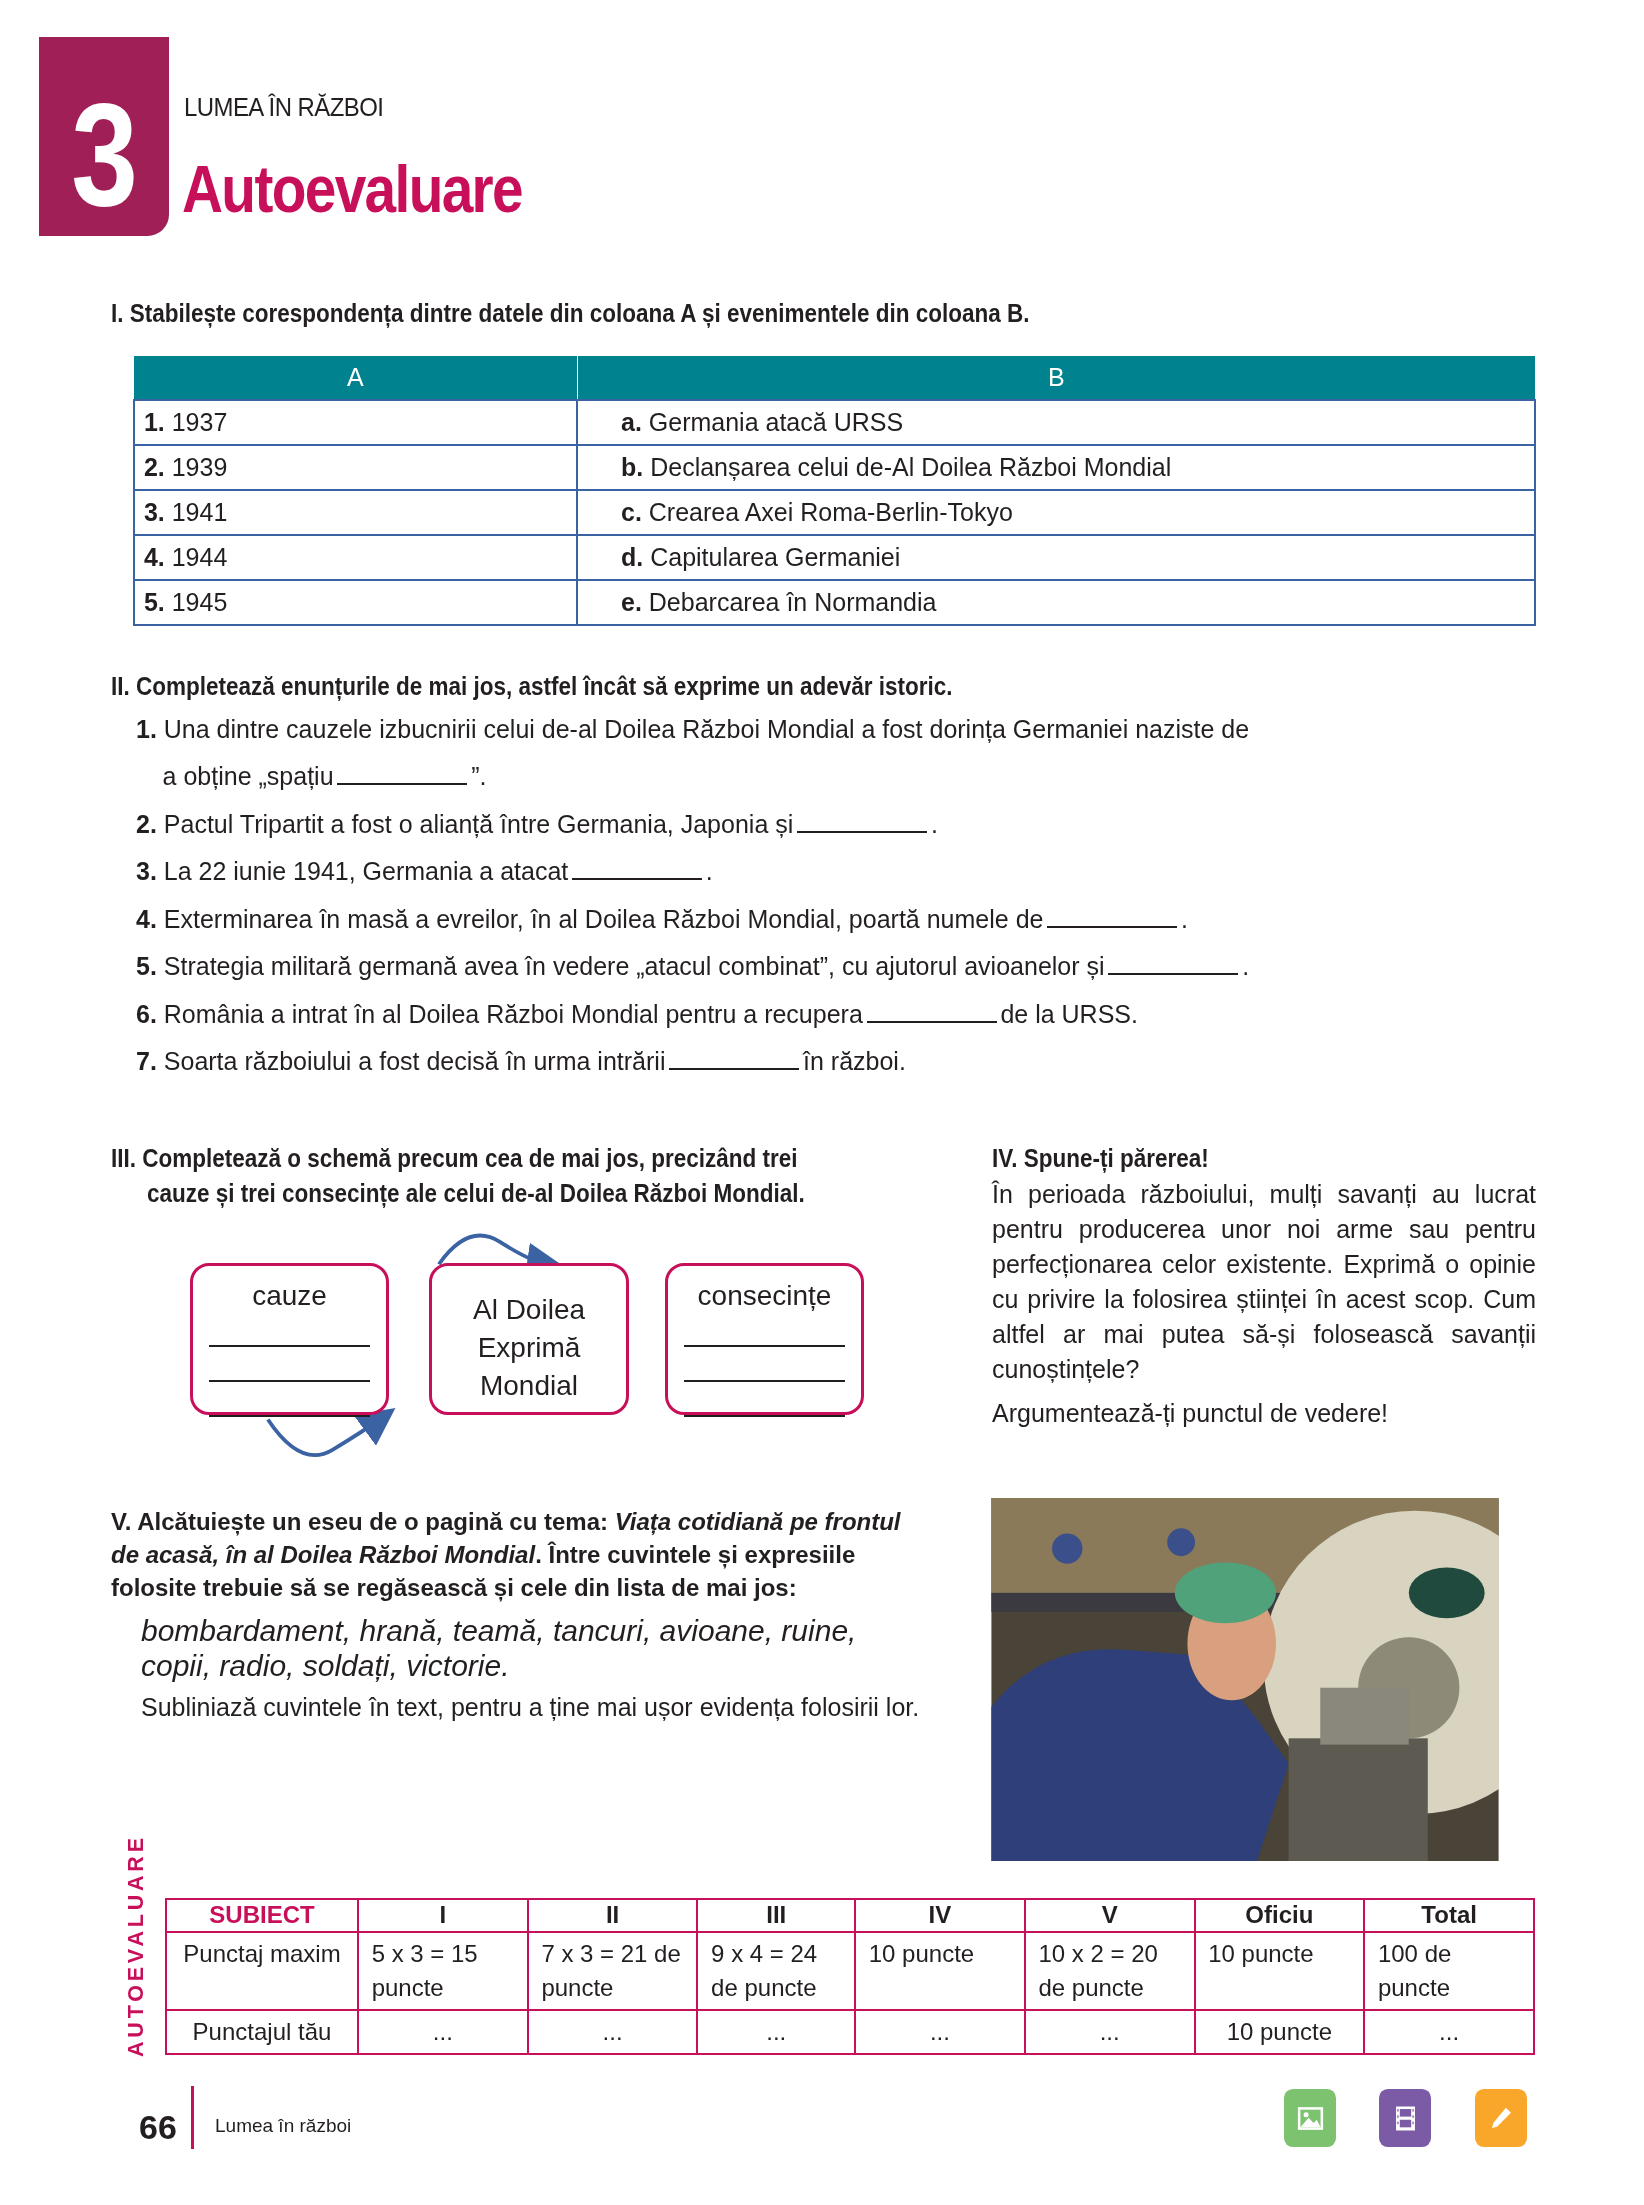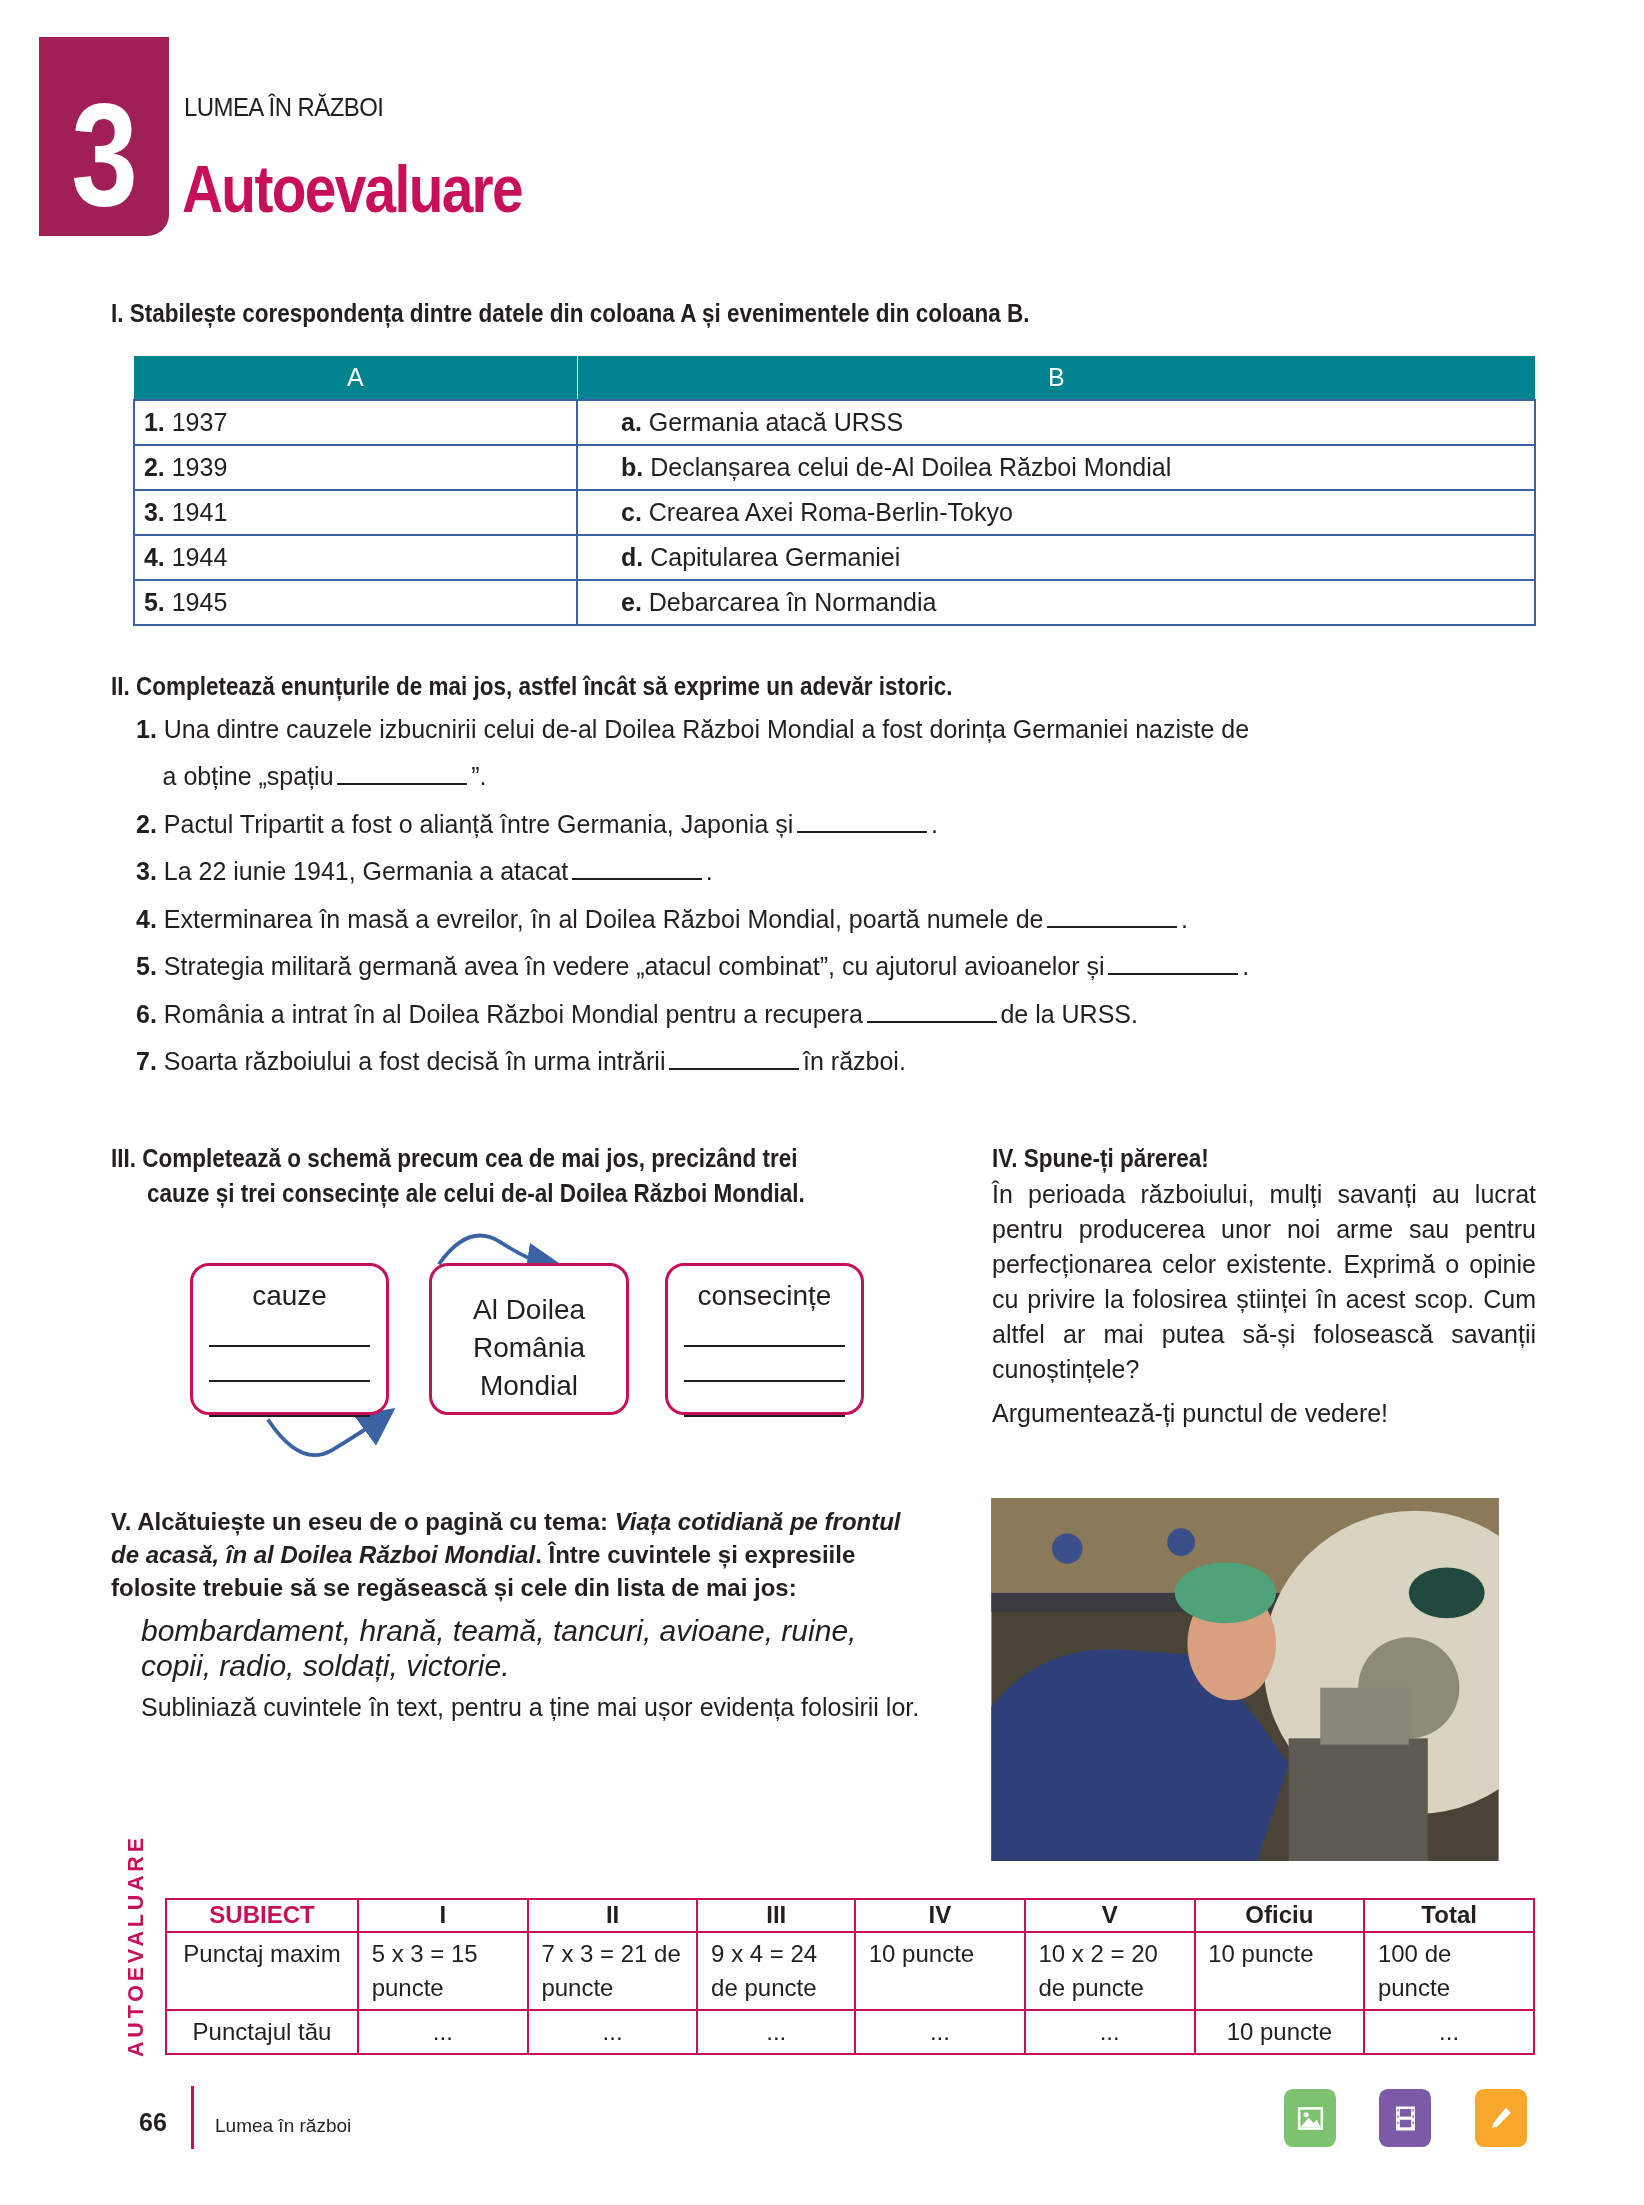--- a/index.html
+++ b/index.html
@@ -50,21 +50,21 @@
   .score-wrap { position: absolute; left: 165px; top: 1898px; }
   .side-label { position: absolute; left: 124px; top: 2057px; transform: rotate(-90deg); transform-origin: left top; color: #c8105a; font-weight: bold; font-size: 21.5px; letter-spacing: 3.8px; white-space: nowrap; }
   .score-table { border-collapse: collapse; width: 1370px; }
   .score-table td, .score-table th { border: 2.5px solid #c8105a; font-size: 24px; vertical-align: top; padding: 3.8px 12.7px; }
   .score-table th { font-weight: bold; text-align: center; height: 33px; padding: 1.3px; }
   .score-table th.subiect { color: #c8105a; }
   .score-table td { height: 76px; line-height: 34px; }
   .score-table tr.you td { height: 44px; text-align: center; vertical-align: middle; border-radius: 19px; }
   .score-table td.rowlabel { text-align: center; }
 
-  .footer-num { position: absolute; left: 139px; top: 2108px; font-size: 25px; font-weight: bold; }
+  .footer-num { position: absolute; left: 139px; top: 2108px; font-size: 34px; font-weight: bold; }
   .footer-bar { position: absolute; left: 191px; top: 2086px; width: 3.2px; height: 63px; background: #c8105a; }
   .footer-text { position: absolute; left: 215px; top: 2115px; font-size: 19px; }
   .app-icon { position: absolute; top: 2089px; width: 52px; height: 58px; border-radius: 8.9px; display: flex; align-items: center; justify-content: center; }
 </style>
 </head>
 <body>
 
 <div class="chapter-box"></div>
 <div class="chapter-num">3</div>
 <div class="kicker">LUMEA ÎN RĂZBOI</div>
@@ -151,21 +151,21 @@
   </svg>
   <div class="schema-box" style="left:0; width:199px;">
     <div class="label">cauze</div>
     <div class="line"></div>
     <div class="line"></div>
     <div class="line"></div>
   </div>
   <div class="schema-box" style="left:239px; width:200px;">
     <div class="center-text">
       <div>Al Doilea</div>
-      <div>România</div>
+      <div>Exprimă</div>
       <div>Mondial</div>
     </div>
   </div>
   <div class="schema-box" style="left:475px; width:199px;">
     <div class="label">consecințe</div>
     <div class="line"></div>
     <div class="line"></div>
     <div class="line"></div>
   </div>
 </div>

